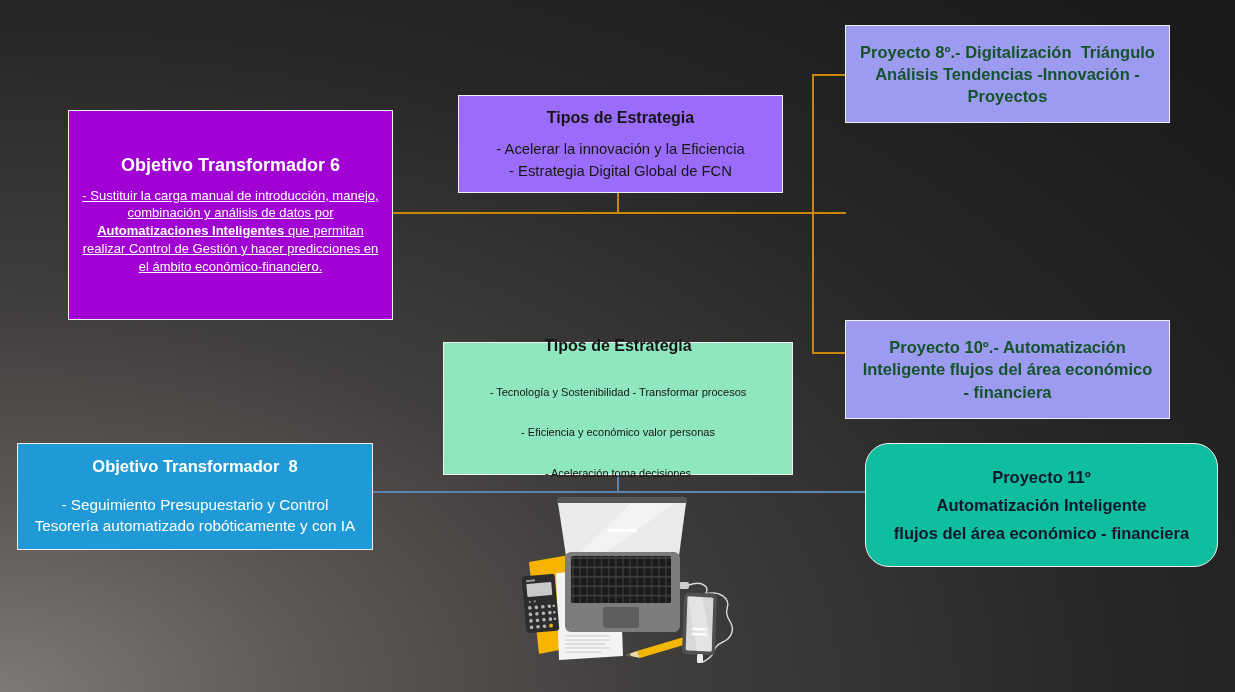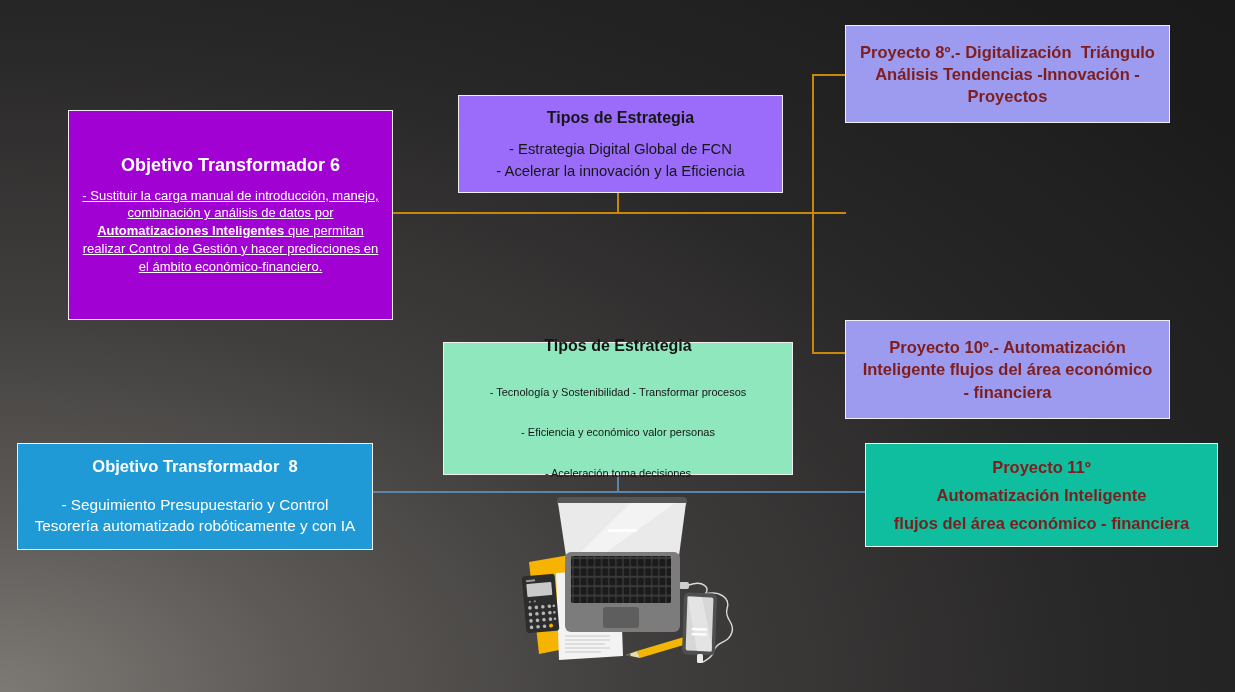--- a/index.html
+++ b/index.html
@@ -30,35 +30,35 @@
   .box .title{font-weight:bold;white-space:pre-wrap;}
 
   #objetivo6{left:68px;top:110px;width:325px;height:210px;background:#A101D3;color:#ffffff;}
   #objetivo6 .title{font-size:18px;margin-bottom:11px;}
   #objetivo6 .body{font-size:13px;line-height:1.36;text-decoration:underline;}
 
   #estrategia-top{left:458px;top:95px;width:325px;height:98px;background:#9A6CF9;color:#161616;}
   #estrategia-top .title{font-size:16px;margin-bottom:8px;}
   #estrategia-top .item{font-size:14.8px;margin-top:6px;}
 
-  .proyecto{background:#9C9BEF;color:#7f1d1d;font-weight:bold;font-size:16.5px;line-height:1.35;}
+  .proyecto{background:#9C9BEF;color:#14532d;font-weight:bold;font-size:16.5px;line-height:1.35;}
   .proyecto .title{white-space:pre-wrap;}
   #proyecto8{left:845px;top:25px;width:325px;height:98px;}
   #proyecto9{left:845px;top:165px;width:325px;height:98px;}
   #proyecto10{left:845px;top:320px;width:325px;height:99px;}
 
   #estrategia-mid{left:443px;top:342px;width:350px;height:133px;background:#8FE7BE;color:#141414;}
   #estrategia-mid .title{font-size:16px;margin-bottom:4px;}
   #estrategia-mid .item{font-size:11px;line-height:1.3;margin-top:26px;}
 
   #objetivo8{left:17px;top:443px;width:356px;height:107px;background:#1F9AD6;color:#ffffff;}
   #objetivo8 .title{font-size:16.5px;margin-bottom:19px;}
   #objetivo8 .body{font-size:15.3px;line-height:1.32;}
 
-  #proyecto11{left:865px;top:443px;width:353px;height:104px;background:#0FBE9F;color:#7f1d1d;font-weight:bold;}
+  #proyecto11{left:865px;top:443px;width:353px;height:124px;background:#0FBE9F;color:#0f172a;font-weight:bold;border-radius:24px;}
   #proyecto11 .pline{font-size:16.5px;margin:4.5px 0;}
 
   
   #illustration{position:absolute;left:505px;top:490px;width:235px;height:180px;z-index:2;}
 </style>
 </head>
 <body>
 
 <div class="stage">
 
@@ -70,22 +70,22 @@
   <div class="hline steel" style="left:372px;top:491px;width:494px;"></div>
   <div class="vline steel" style="left:617px;top:475px;height:18px;"></div>
 
   <div class="box" id="objetivo6">
     <div class="title">Objetivo Transformador 6</div>
     <div class="body"><span>-  Sustituir la carga manual de introducción, manejo, combinación y análisis de datos por </span><b>Automatizaciones Inteligentes</b><span> que permitan realizar Control de Gestión y hacer predicciones en el ámbito económico-financiero.</span></div>
   </div>
 
   <div class="box" id="estrategia-top">
     <div class="title">Tipos de Estrategia</div>
+    <div class="item">- Acelerar la innovación y la Eficiencia</div>
     <div class="item">- Estrategia Digital Global de FCN</div>
-    <div class="item">- Acelerar la innovación y la Eficiencia</div>
   </div>
 
   <div class="box proyecto" id="proyecto8">
     <div class="title">Proyecto 8º.- Digitalización  Triángulo Análisis Tendencias -Innovación - Proyectos</div>
   </div>
 
 
   <div class="box proyecto" id="proyecto10">
     <div class="title">Proyecto 10º.- Automatización Inteligente flujos del área económico - financiera</div>
   </div>

